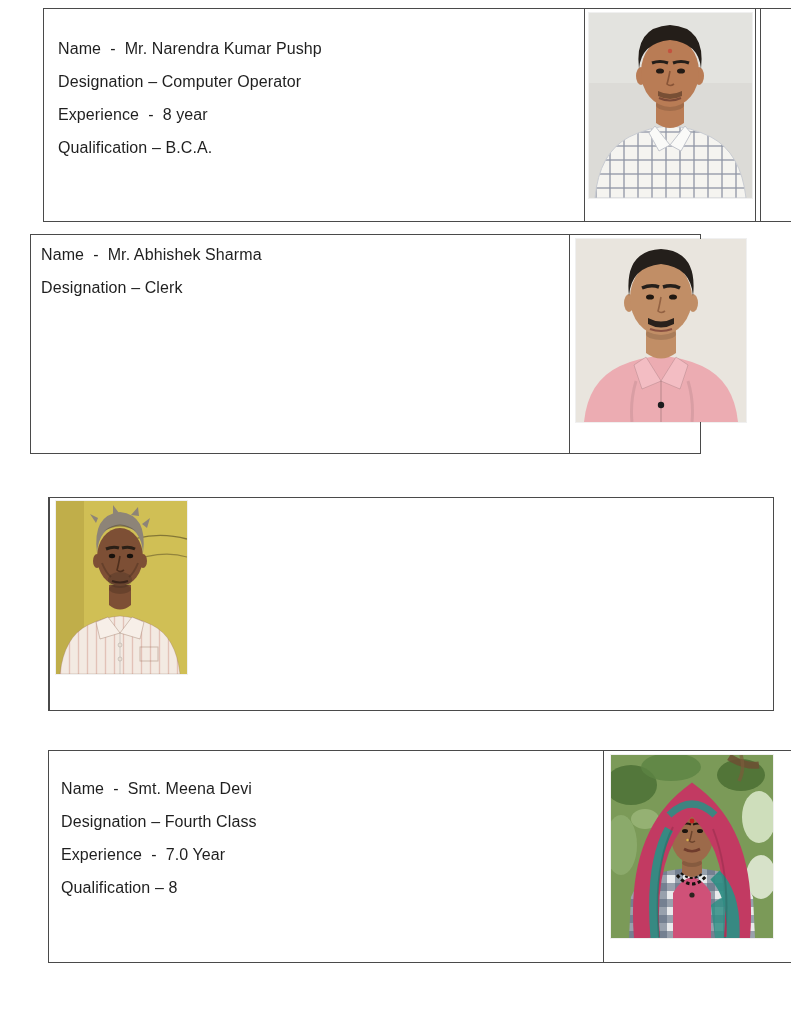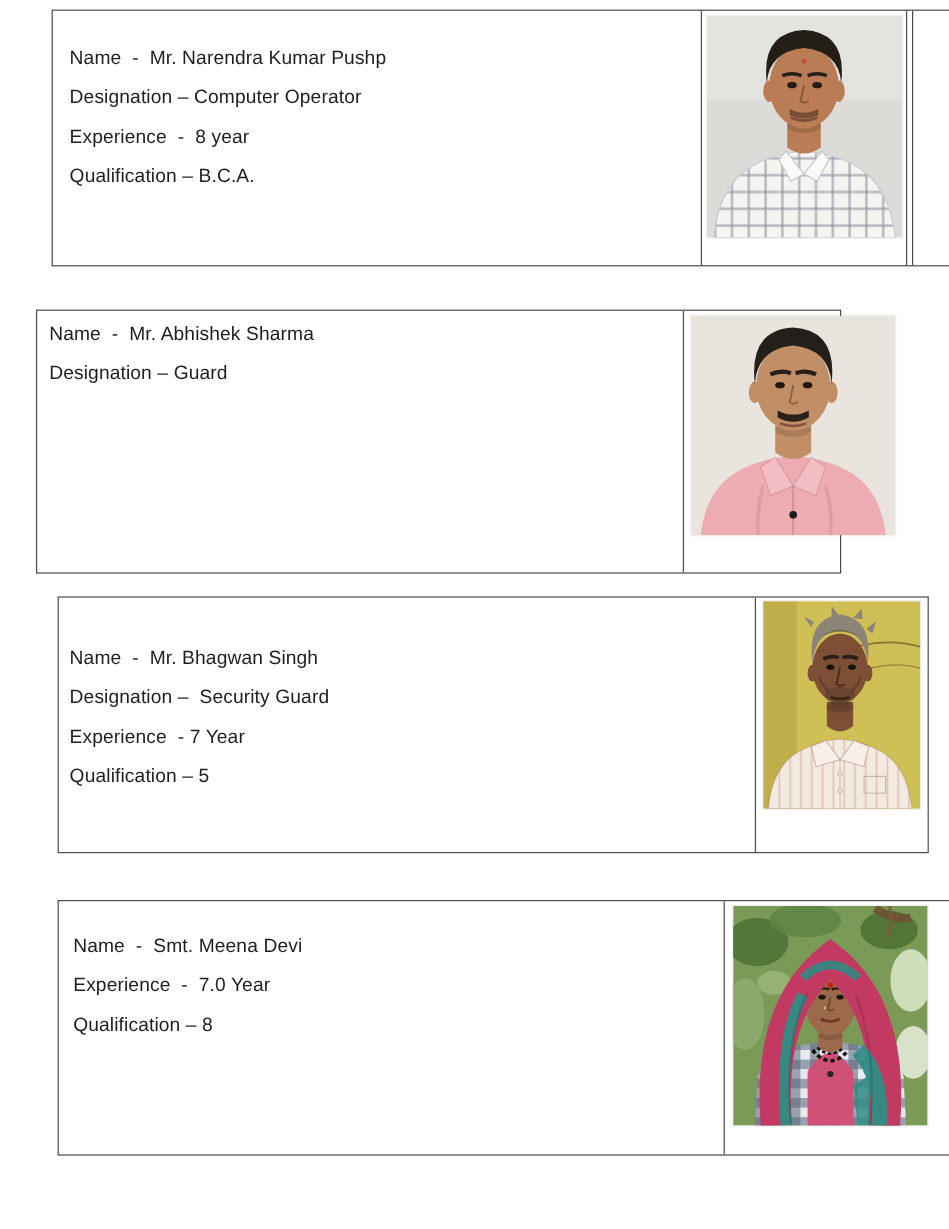--- a/index.html
+++ b/index.html
@@ -7,21 +7,21 @@
   .page {
     position:relative; width:791px; height:1024px; background:#fff;
     font-family:"Liberation Sans","DejaVu Sans",sans-serif;
     overflow:hidden;
   }
   .card {
     position:absolute; display:grid; background:#fff;
     border:1px solid #4a4a4a;
   }
   #card1 { left:43px;  top:8px;   width:788px; height:214px; grid-template-columns:540px 172px 4px 1fr; }
-  #card2 { left:30px;  top:258px; width:671px; height:220px; grid-template-columns:538px 1fr; }
+  #card2 { left:30px;  top:234px; width:671px; height:220px; grid-template-columns:538px 1fr; }
   #card3 { left:48px;  top:497px; width:726px; height:214px; grid-template-columns:580px 1fr; }
   #card4 { left:48px;  top:750px; width:791px; height:213px; grid-template-columns:554px 1fr; }
 
   .cell-photo  { border-left:1px solid #4a4a4a; }
   #card1 .cell-photo { border-right:1px solid #4a4a4a; }
   #card1 .cell-gap   { border:none; }
   #card1 .cell-spacer{ border-left:1px solid #4a4a4a; }
 
   .cell-text { padding-right:8px; }
   #card1 .cell-text { padding-top:23px; padding-left:14px; }
@@ -85,21 +85,21 @@
         </svg>
       </figure>
     </div>
     <div class="cell-gap"></div>
     <div class="cell-spacer"></div>
   </div>
 
   <div class="card" id="card2">
     <div class="cell-text">
       <div class="line">Name  -  Mr. Abhishek Sharma</div>
-      <div class="line">Designation – Guard</div>
+      <div class="line">Designation – Clerk</div>
     </div>
     <div class="cell-photo">
       <figure class="photo" style="--bg: #e9e5de; --hair: #241f1b; --skin: #c18e66; --shirt: #ecacb2; --accent: #f3bdc3;">
         <svg viewBox="0 0 170 183" width="170" height="183">
           <rect width="170" height="183" fill="var(--bg,#e9e5de)"></rect>
           <path d="M8,183 Q12,142 44,127 Q64,118 85,117 Q106,118 126,127 Q158,142 162,183 Z" fill="var(--shirt,#ecacb2)"></path>
           <path d="M60,142 q-6,20 -4,41" stroke="rgba(0,0,0,0.08)" stroke-width="3" fill="none"></path>
           <path d="M112,142 q6,20 4,41" stroke="rgba(0,0,0,0.08)" stroke-width="3" fill="none"></path>
           <path d="M70,118 L85,142 L66,150 L58,126 Z" fill="var(--accent,#f3bdc3)" stroke="rgba(0,0,0,0.12)" stroke-width="1"></path>
           <path d="M100,118 L85,142 L104,150 L112,126 Z" fill="var(--accent,#f3bdc3)" stroke="rgba(0,0,0,0.12)" stroke-width="1"></path>
@@ -117,26 +117,20 @@
           <ellipse cx="97" cy="58" rx="4" ry="2.6" fill="#201811"></ellipse>
           <path d="M85,58 q-2,11 -3,14 q3,3 7,0" stroke="rgba(90,45,25,0.45)" stroke-width="1.6" fill="none"></path>
           <path d="M72,79 q13,7 26,0 l0,6 q-13,7 -26,0 Z" fill="#2a211b"></path>
           <path d="M74,90 q11,4 22,0" stroke="#8a5141" stroke-width="2.2" fill="none"></path>
         </svg>
       </figure>
     </div>
   </div>
 
   <div class="card" id="card3">
-    <div class="cell-text">
-      <div class="line">Name  -  Mr. Bhagwan Singh</div>
-      <div class="line">Designation –  Security Guard</div>
-      <div class="line">Experience  - 7 Year</div>
-      <div class="line">Qualification – 5</div>
-    </div>
     <div class="cell-photo">
       <figure class="photo" style="--bg: #d0bf55; --hair: #8d8478; --skin: #7d4f35; --shirt: #f3eae2; --accent: #ddb8ac;">
         <svg viewBox="0 0 131 173" width="131" height="173">
           <defs>
             <pattern id="stripes3" width="9" height="9" patternUnits="userSpaceOnUse">
               <rect width="9" height="9" fill="var(--shirt,#f3eae2)"></rect>
               <line x1="4.5" y1="0" x2="4.5" y2="9" stroke="var(--accent,#ddb8ac)" stroke-width="1.4" opacity="0.8"></line>
             </pattern>
           </defs>
           <rect width="131" height="173" fill="var(--bg,#d0bf55)"></rect>
@@ -171,20 +165,21 @@
           <ellipse cx="64" cy="79" rx="12" ry="8" fill="rgba(50,40,32,0.26)"></ellipse>
           <path d="M56,80 q8,3 16,0" stroke="#3a241a" stroke-width="2" fill="none"></path>
         </svg>
       </figure>
     </div>
   </div>
 
   <div class="card" id="card4">
     <div class="cell-text">
       <div class="line">Name  -  Smt. Meena Devi</div>
+      <div class="line">Designation – Fourth Class</div>
       <div class="line">Experience  -  7.0 Year</div>
       <div class="line">Qualification – 8</div>
     </div>
     <div class="cell-photo">
       <figure class="photo" style="--bg: #7b9a58; --hair: #1e1a17; --skin: #9c6a4a; --shirt: #55647a; --accent: #c23a62; --accent2: #2f8d84;">
         <svg viewBox="0 0 162 183" width="162" height="183">
           <defs>
             <pattern id="check4" width="16" height="16" patternUnits="userSpaceOnUse">
               <rect width="16" height="16" fill="#e8eaec"></rect>
               <rect width="8" height="16" fill="var(--shirt,#55647a)" opacity="0.55"></rect>

